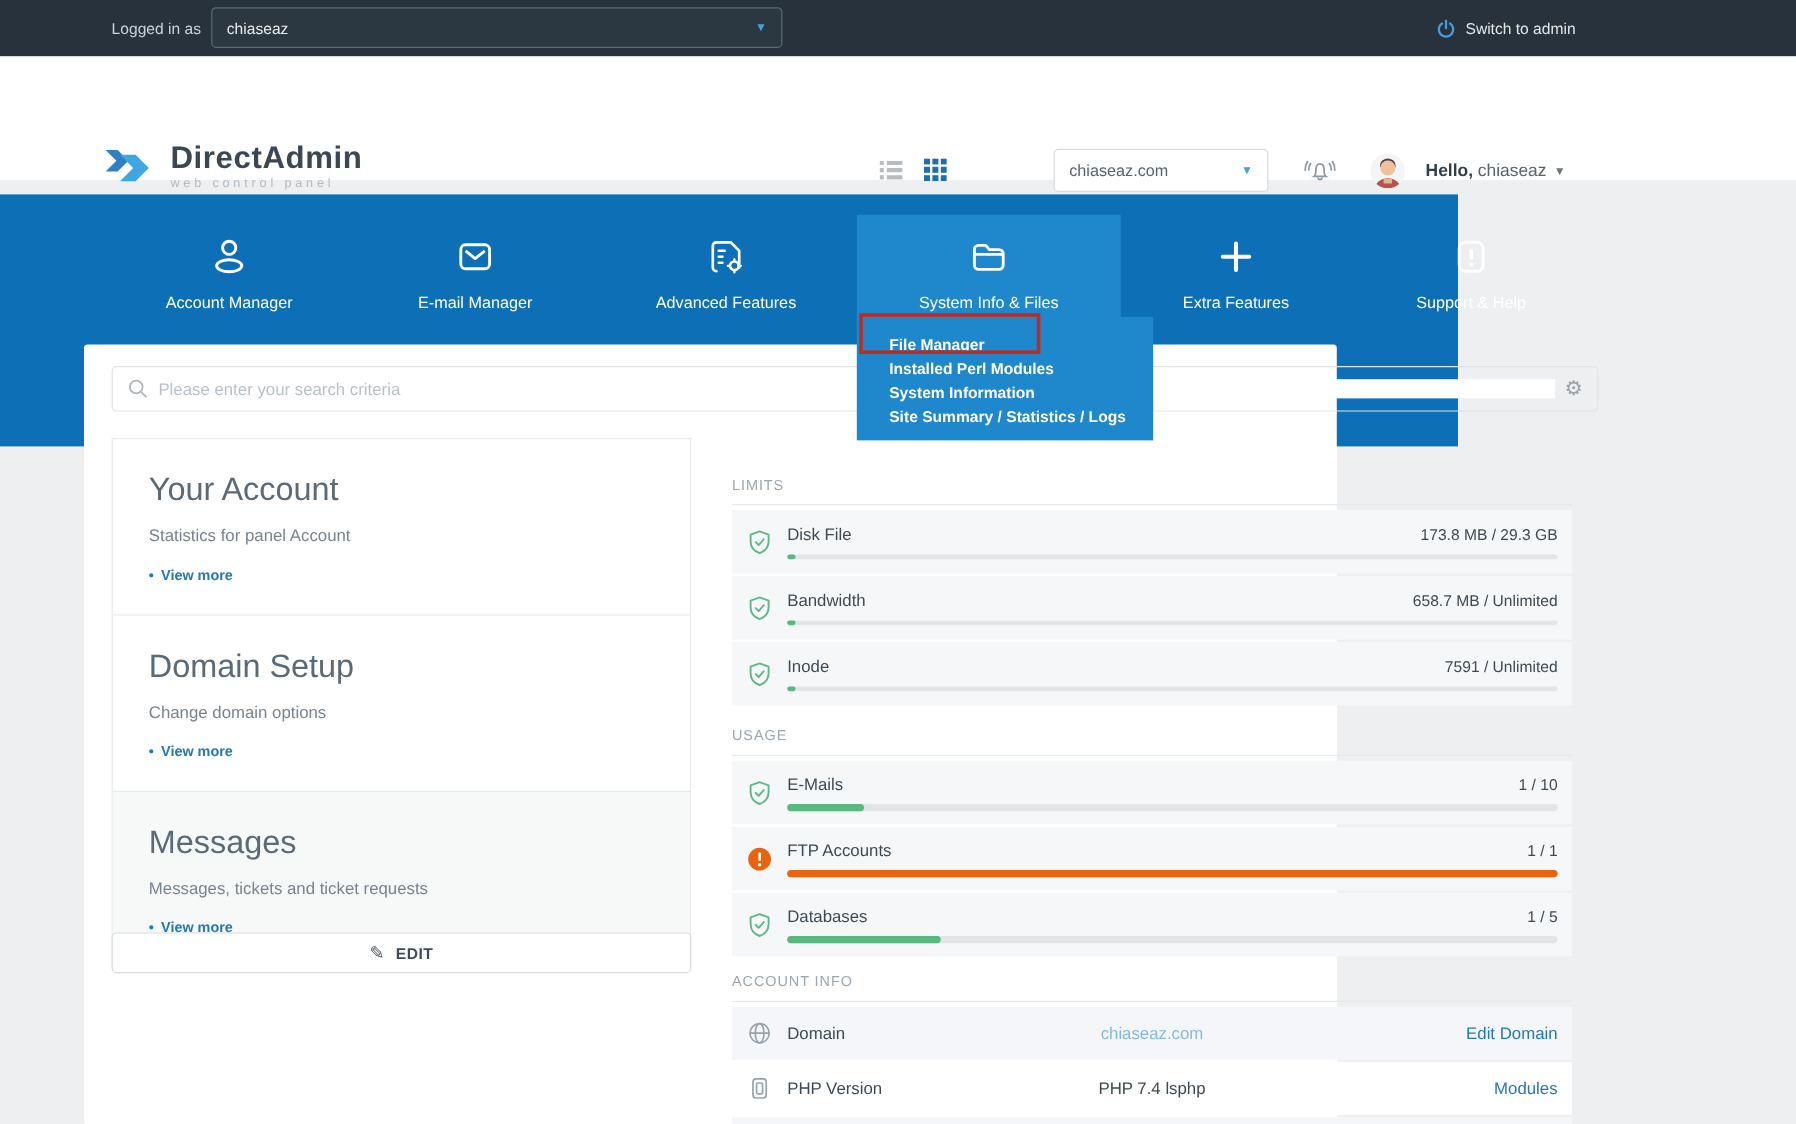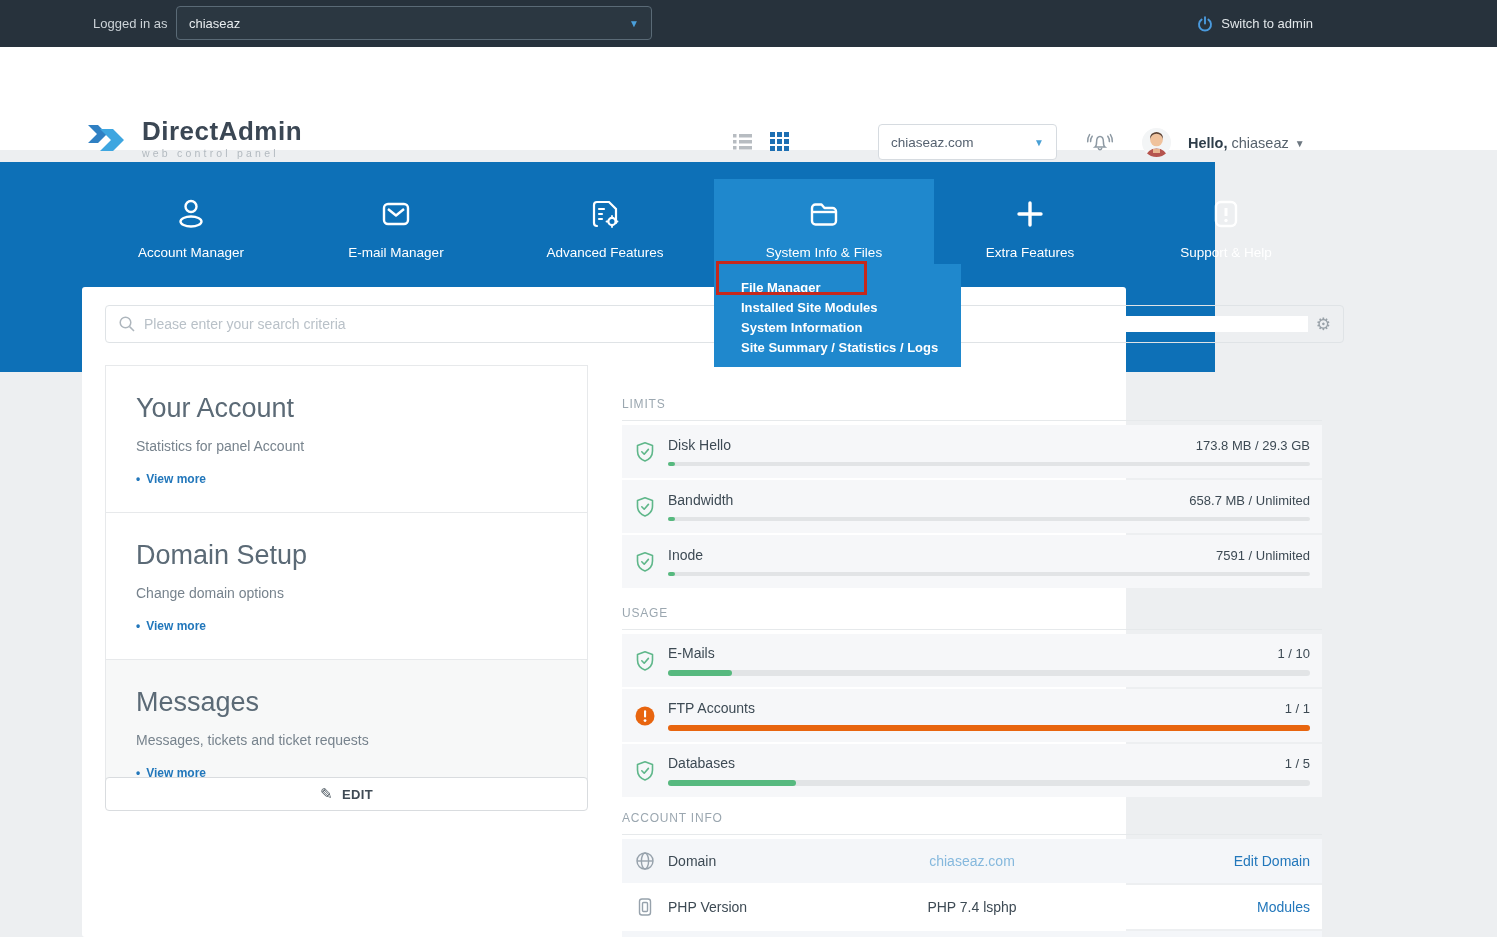--- a/index.html
+++ b/index.html
@@ -44,21 +44,21 @@
   .tile.active { background:#1f88cd; }
 
   
   .dropdown { position:absolute; left:714px; top:264px; width:247px; height:103px; background:#1f88cd;
               z-index:30; padding:14px 0 0 27px; }
   .dd-item { color:#ffffff; font-size:13px; font-weight:bold; line-height:20px; cursor:pointer; }
   .redbox { position:absolute; left:716px; top:261px; width:151px; height:34px;
             border:3px solid #c5281c; z-index:40; pointer-events:none; }
 
   
-  .card { position:absolute; left:82px; top:287px; width:1044px; height:650px; background:#ffffff;
+  .card { position:absolute; left:70px; top:287px; width:1044px; height:650px; background:#ffffff;
           border-radius:3px; z-index:10; }
   .search { position:absolute; left:23px; top:18px; width:1239px; height:38px; border:1px solid #dfe3e6;
             border-radius:4px; display:flex; align-items:center; padding:0 12px; gap:8px; }
   .search input { flex:1; border:none; outline:none; font-size:14px; color:#44505a;
                   font-family:"Liberation Sans", sans-serif; }
   .search input::placeholder { color:#b9c1c8; }
   .gear { font-family:"DejaVu Sans", sans-serif; font-size:17px; color:#98a1a8; cursor:pointer; line-height:1; }
 
   
   .leftcol { position:absolute; left:23px; top:78px; width:483px; border:1px solid #e7e9eb; }
@@ -294,21 +294,21 @@
 
         <div class="row">
           <span class="row-icon">
               <svg width="22" height="22" viewBox="0 0 22 22" fill="none" stroke="#5fb78a" stroke-width="1.6" stroke-linecap="round" stroke-linejoin="round">
                 <path d="M11 1.8 L18.5 4.5 V10 C18.5 15 15.5 18.3 11 20 C6.5 18.3 3.5 15 3.5 10 V4.5 Z"></path>
                 <path d="M7.8 10.8 L10.2 13.2 L14.4 8.4"></path>
               </svg>
             </span>
           <div class="row-body">
             <div class="row-line">
-              <span class="row-label">Disk Hello</span>
+              <span class="row-label">Disk File</span>
               <span class="row-value">173.8 MB / 29.3 GB</span>
             </div>
             <div class="track">
                 <div class="fill" style="width: 1%; background-color: rgb(87, 185, 127);"></div>
               </div>
           </div>
         </div>
 
         <div class="row">
           <span class="row-icon">
@@ -434,19 +434,19 @@
           <span class="arow-action">Modules</span>
         </div>
 
         <div class="partial"></div>
       </div>
     </div>
   </div>
 
   <div class="dropdown">
     <div class="dd-item">File Manager</div>
-    <div class="dd-item">Installed Site Modules</div>
+    <div class="dd-item">Installed Perl Modules</div>
     <div class="dd-item">System Information</div>
     <div class="dd-item">Site Summary / Statistics / Logs</div>
   </div>
   <div class="redbox"></div>
 
 </div>
 
 </body></html>

